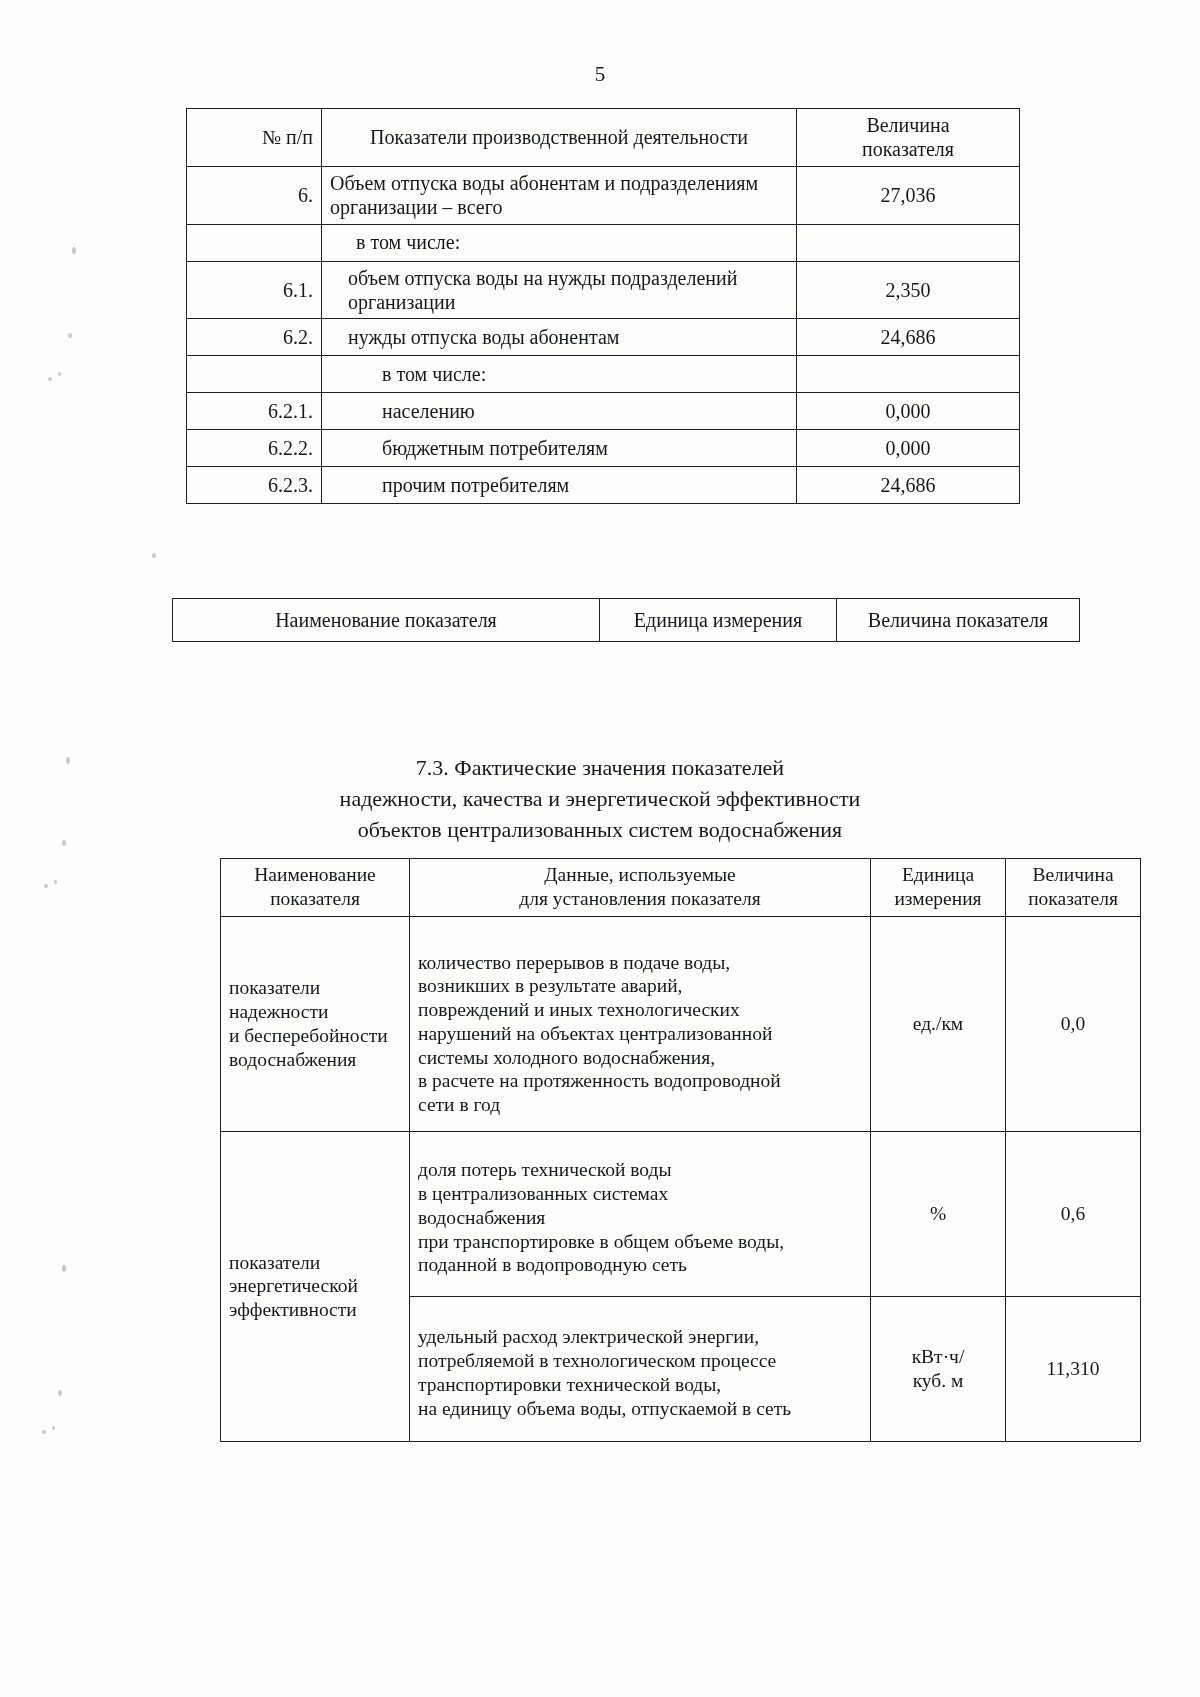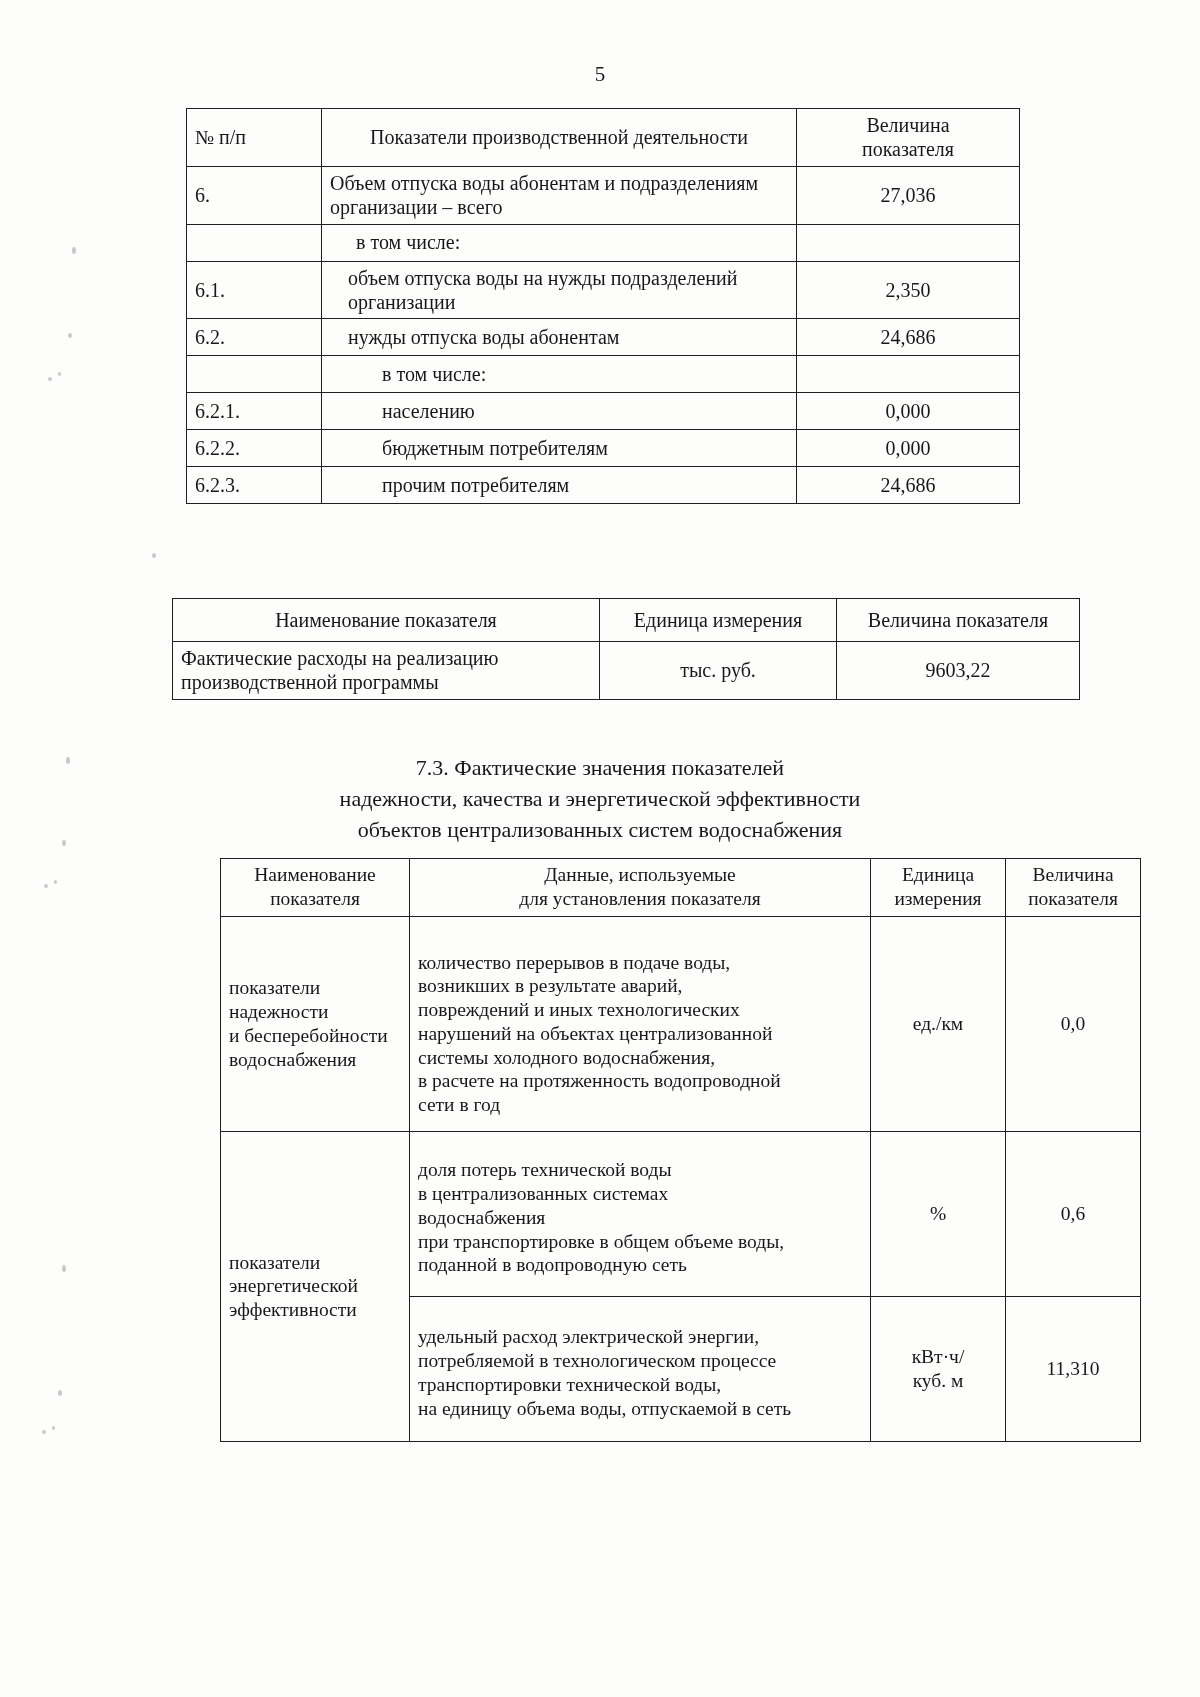--- a/index.html
+++ b/index.html
@@ -50,21 +50,21 @@
   .l  { text-align: left; }
   .vt { vertical-align: top; }
 
   
   #table-volumes {
     left: 186px;
     top: 108px;
     width: 834px;
   }
   #table-volumes td { height: 28px; }
-  #table-volumes .num  { width: 118px; text-align: left; }
+  #table-volumes .num  { width: 118px; text-align: right; }
   #table-volumes .name { }
   #table-volumes .val  { width: 206px; text-align: center; }
 
   
   .heading {
     position: absolute;
     width: 1200px;
     left: 0;
     text-align: center;
     font-size: 22px;
@@ -183,26 +183,20 @@
     </table>
 
 
   <table class="doc" id="table-expenses">
     <tbody>
         <tr>
       <td class="e-name c">Наименование показателя</td>
       <td class="e-unit">Единица измерения</td>
       <td class="e-val">Величина показателя</td>
     </tr>
-    <tr>
-      <td class="e-name l multi">Фактические расходы на реализацию
-производственной программы</td>
-      <td class="e-unit">тыс. руб.</td>
-      <td class="e-val">9603,22</td>
-    </tr>
   </tbody>
     </table>
 
   <div class="heading multi" id="heading-7-3">7.3. Фактические значения показателей
 надежности, качества и энергетической эффективности
 объектов централизованных систем водоснабжения</div>
 
   <table class="doc" id="table-indicators">
     <tbody>
         <tr class="hdr">

